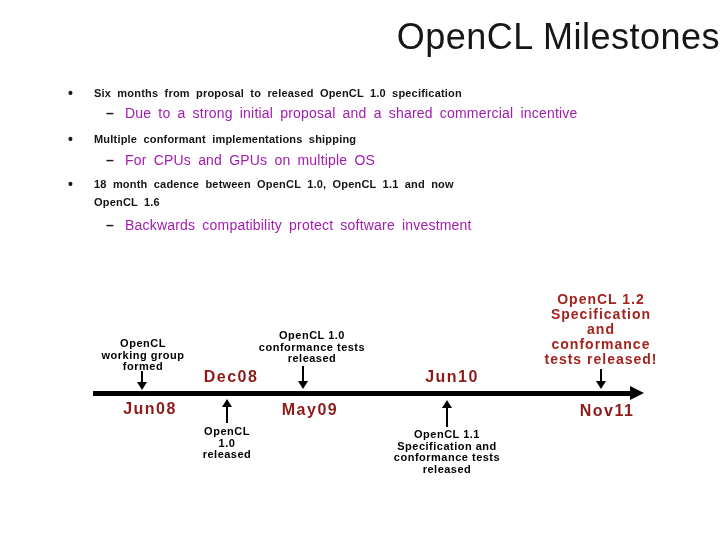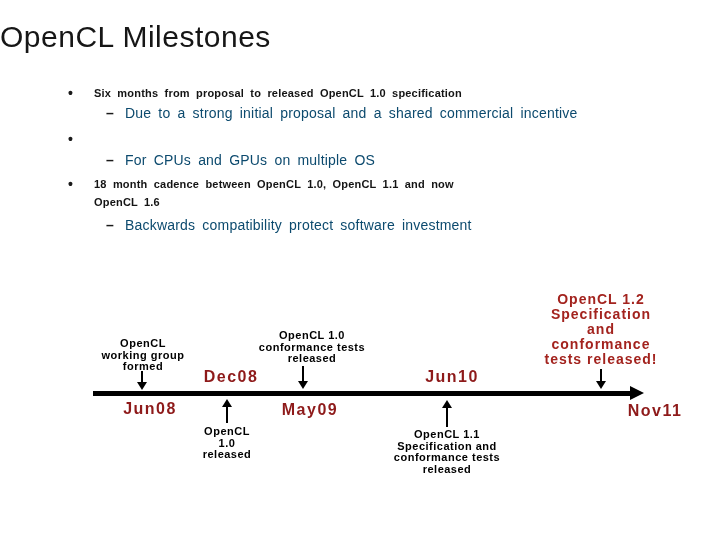--- a/index.html
+++ b/index.html
@@ -4,38 +4,38 @@
 <style>
   html,body{margin:0;padding:0;}
   body{
     width:720px;height:540px;background:#ffffff;overflow:hidden;
     font-family:"Liberation Sans",sans-serif;color:#1a1a1a;position:relative;
   }
   .slide{position:absolute;inset:0;width:720px;height:540px;background:#fff;}
 
   
   .title{
-    position:absolute;top:12px;left:0;width:720px;text-align:left;
-    font-size:30px;font-weight:400;letter-spacing:0.5px;color:#161616;
+    position:absolute;top:12px;left:0;width:720px;text-align:right;
+    font-size:36px;font-weight:400;letter-spacing:0.5px;color:#161616;
     line-height:50px;white-space:nowrap;
   }
 
   
   .brow{position:absolute;display:flex;align-items:flex-start;}
   .b1{left:68px;width:640px;}
   .b2{left:106px;width:600px;}
   .b1 .marker{width:26px;flex:0 0 26px;font-size:14px;font-weight:700;line-height:18px;}
   .b2 .marker{width:19px;flex:0 0 19px;font-size:14px;font-weight:700;line-height:17px;}
   .b1 .txt{
     font-size:11px;font-weight:700;line-height:18px;letter-spacing:0.2px;
     word-spacing:3px;white-space:pre-line;color:#141414;
   }
   .b2 .txt{
     font-size:14px;font-weight:400;line-height:17px;letter-spacing:0.2px;
-    word-spacing:3px;white-space:pre-line;color:#0c4a6e;
+    word-spacing:3px;white-space:pre-line;color:#a21caf;
   }
 
   
   .tl-line{position:absolute;left:93px;top:391px;width:539px;height:5px;background:#000;}
   .tl-arrowhead{
     position:absolute;left:630px;top:386px;width:0;height:0;
     border-top:7px solid transparent;border-bottom:7px solid transparent;
     border-left:14px solid #000;
   }
   .stem{position:absolute;width:2px;background:#000;}
@@ -72,20 +72,21 @@
   <div class="brow b1" style="top:84px">
     <span class="marker">•</span>
     <span class="txt">Six months from proposal to released OpenCL 1.0 specification</span>
   </div>
   <div class="brow b2" style="top:105px">
     <span class="marker">–</span>
     <span class="txt">Due to a strong initial proposal and a shared commercial incentive</span>
   </div>
   <div class="brow b1" style="top:130px">
     <span class="marker">•</span>
+    <span class="txt">Multiple conformant implementations shipping</span>
   </div>
   <div class="brow b2" style="top:152px">
     <span class="marker">–</span>
     <span class="txt">For CPUs and GPUs on multiple OS</span>
   </div>
   <div class="brow b1" style="top:175px">
     <span class="marker">•</span>
     <span class="txt">18 month cadence between OpenCL 1.0, OpenCL 1.1 and now
 OpenCL 1.6</span>
   </div>
@@ -138,16 +139,16 @@
 
     <div class="tl-label-red" style="left:601px;top:292px;">OpenCL 1.2
 Specification
 and
 conformance
 tests released!</div>
     <div>
       <div class="stem" style="left:600px;top:369px;height:13px;"></div>
       <div class="head-down" style="left:596px;top:381px;"></div>
     </div>
-    <div class="tl-date" style="left:607px;top:402px;margin-left:48px;">Nov11</div>
+    <div class="tl-date" style="left:607px;top:402px;">Nov11</div>
 
   </div>
 </div>
 
 </body></html>

